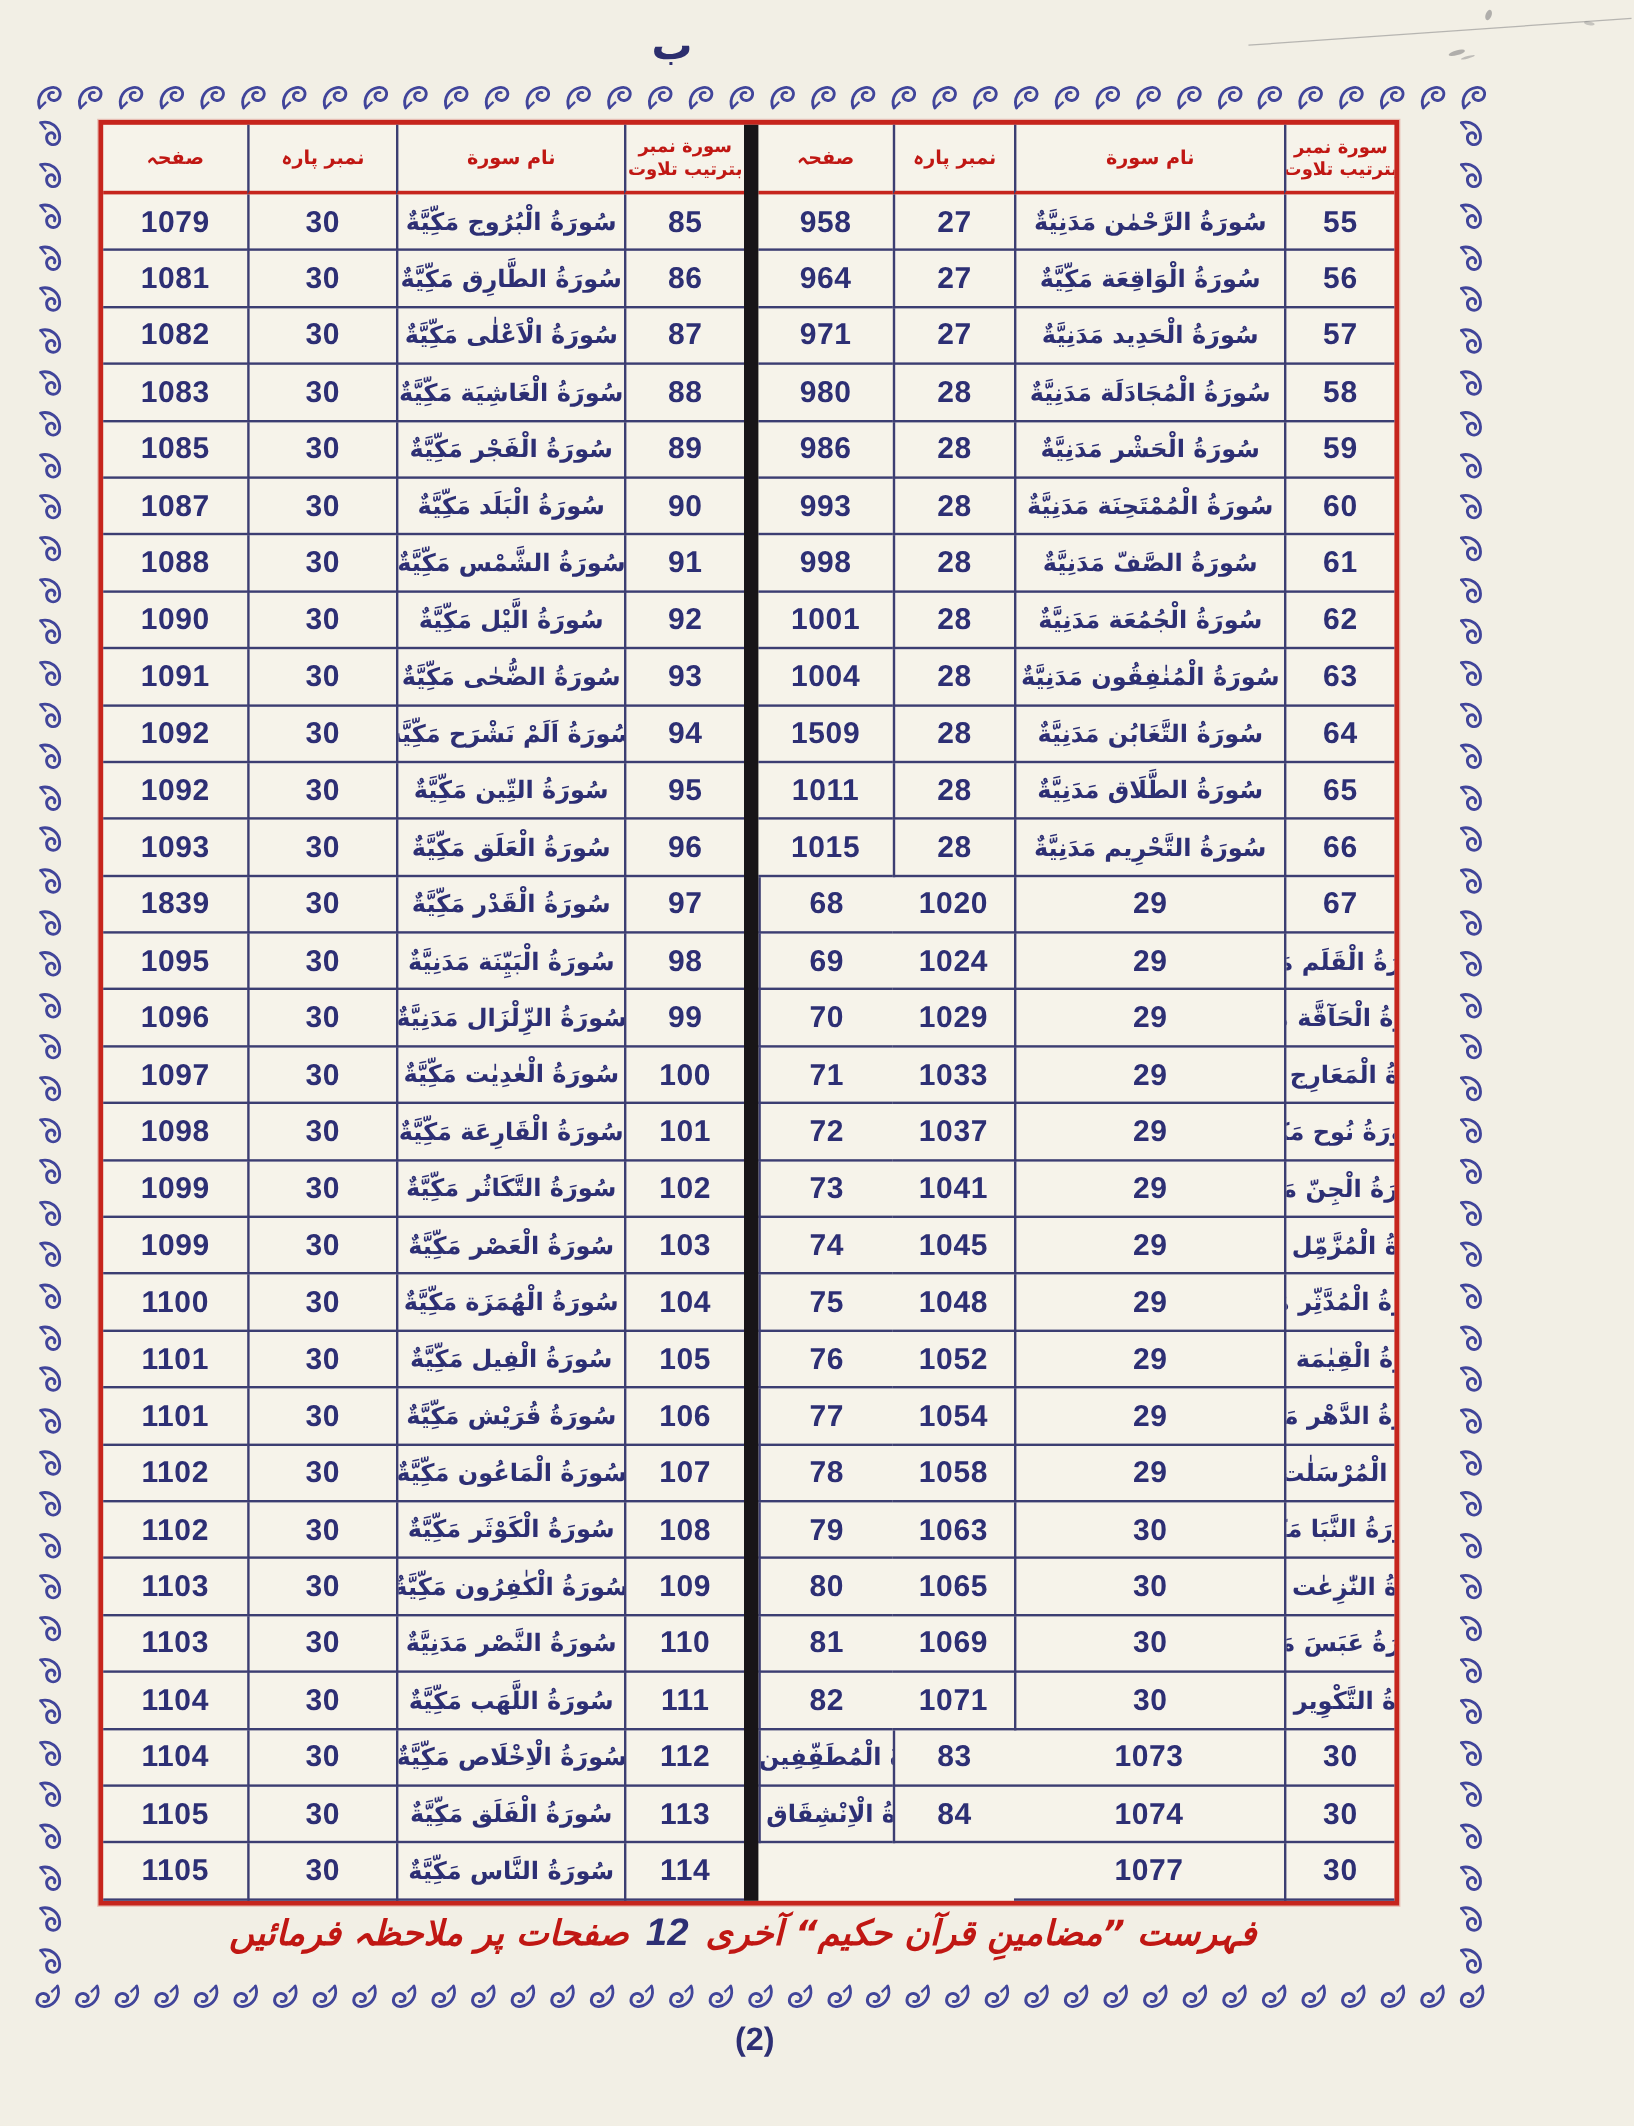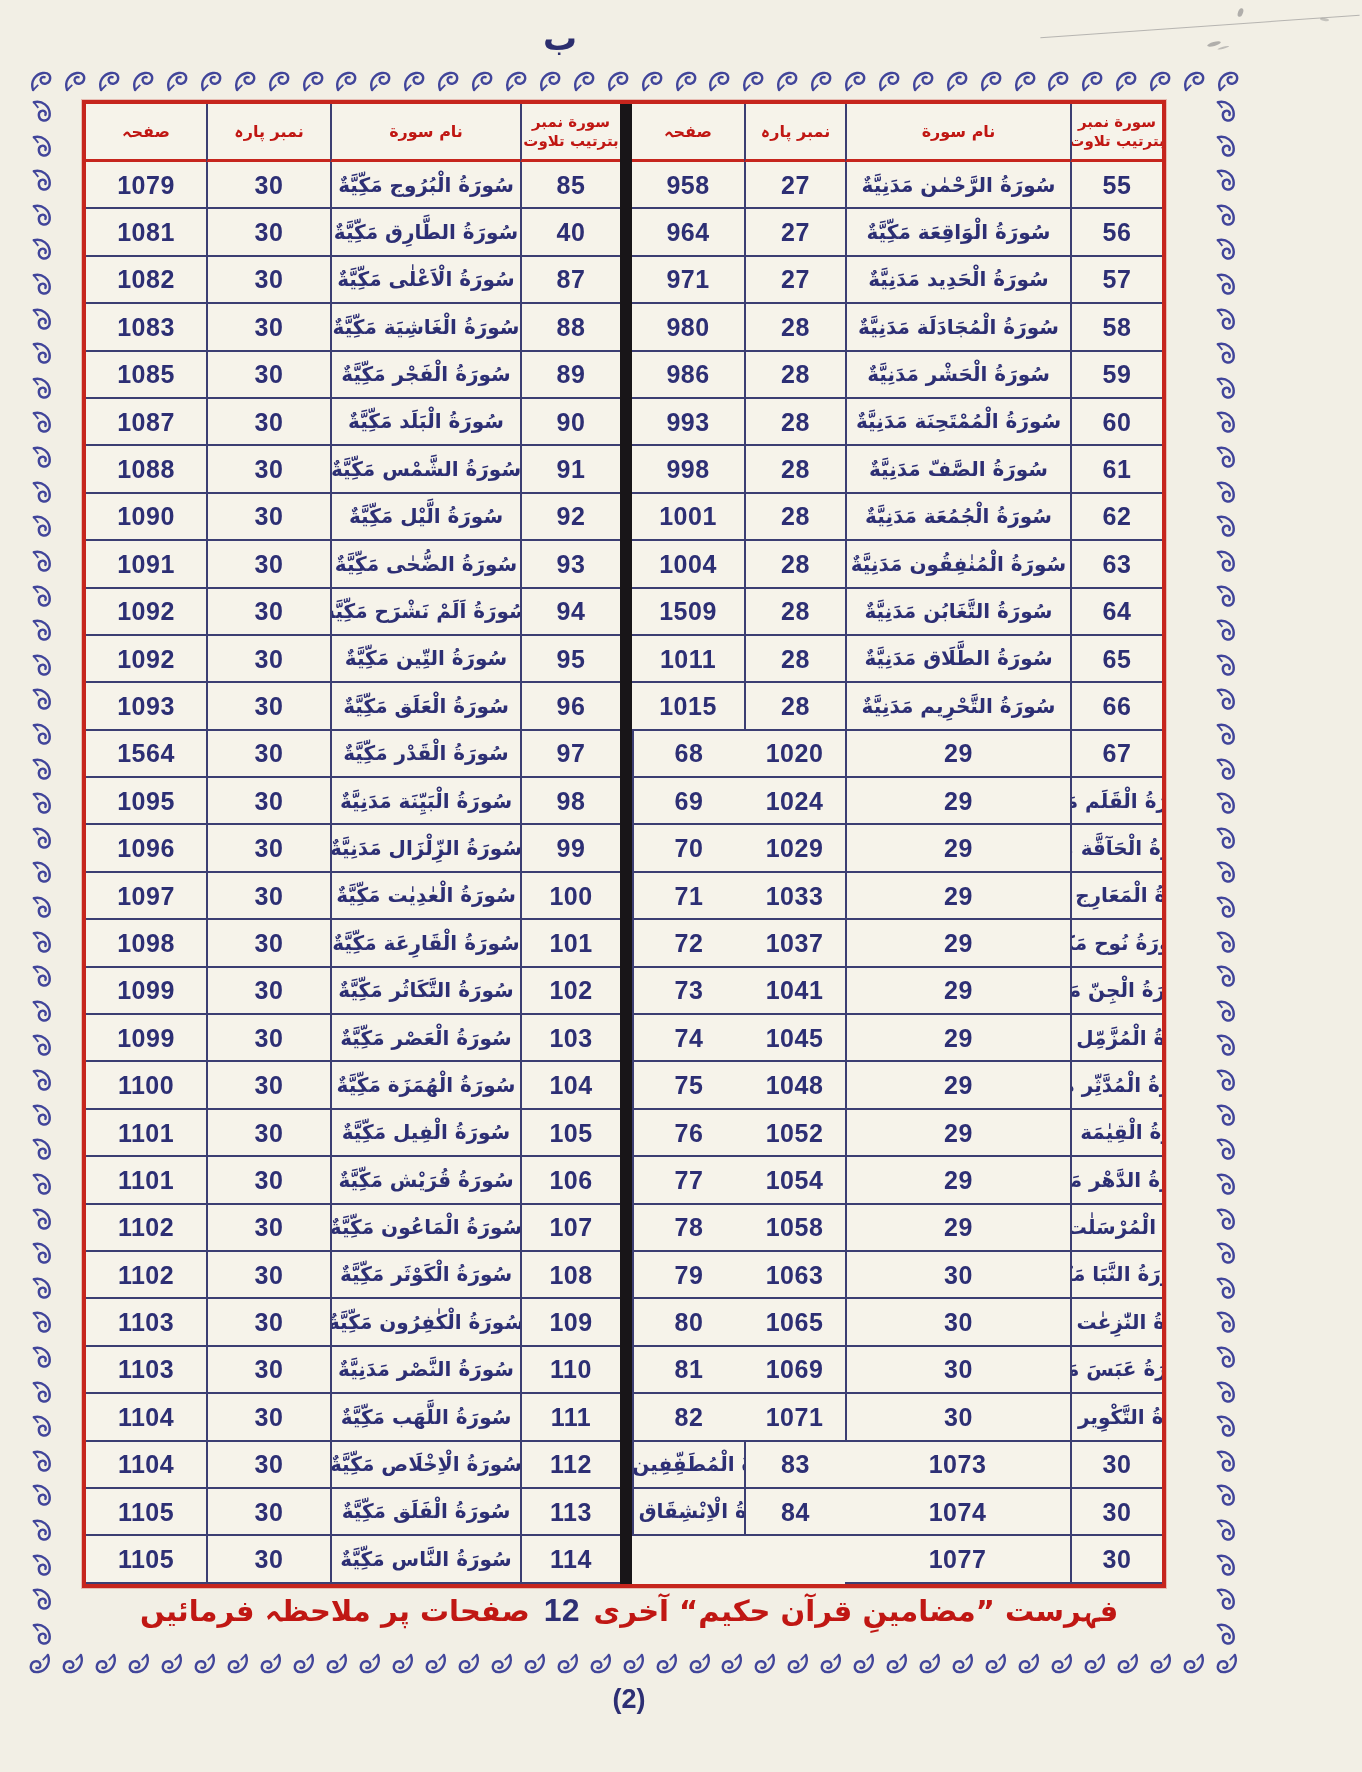--- a/index.html
+++ b/index.html
@@ -67,23 +67,23 @@
     flex-direction:column;
   }
   .h-num{font-size:15px;line-height:1.25;}
   .c-num,.c-para,.c-page{
     font-family:"Liberation Sans",sans-serif;font-weight:bold;font-size:25px;
     letter-spacing:.5px;
   }
   .c-name{font-size:20px;font-weight:bold;direction:rtl;}
   
   .footer{
-    position:absolute;left:82px;top:1592px;width:1094px;
+    position:absolute;left:72px;top:1592px;width:1094px;
     text-align:center;direction:rtl;
-    color:#c01713;font-size:29px;font-weight:bold;
+    color:#c01713;font-size:29px;font-weight:bold;font-style:italic;
   }
   .footer .hl{
     color:#2d2f74;font-family:"Liberation Sans",sans-serif;
     font-size:32px;padding:0 4px;
   }
   .pagenum{
     position:absolute;left:82px;top:1684px;width:1094px;text-align:center;
     color:#2d2f74;font-family:"Liberation Sans",sans-serif;
     font-size:27px;font-weight:bold;
   }
@@ -898,21 +898,21 @@
         <span>سورة نمبر</span>
         <span>بترتیب تلاوت</span>
       </div>
       <div class="hcell h-name">نام سورة</div>
       <div class="hcell h-para">نمبر پارہ</div>
       <div class="hcell h-page">صفحہ</div>
     <div class="cell c-num">85</div>
         <div class="cell c-name">سُورَةُ الْبُرُوج مَكِّيَّةٌ</div>
         <div class="cell c-para">30</div>
         <div class="cell c-page">1079</div>
-        <div class="cell c-num">40</div>
+        <div class="cell c-num">86</div>
         <div class="cell c-name">سُورَةُ الطَّارِق مَكِّيَّةٌ</div>
         <div class="cell c-para">30</div>
         <div class="cell c-page">1081</div>
         <div class="cell c-num">87</div>
         <div class="cell c-name">سُورَةُ الْاَعْلٰى مَكِّيَّةٌ</div>
         <div class="cell c-para">30</div>
         <div class="cell c-page">1082</div>
         <div class="cell c-num">88</div>
         <div class="cell c-name">سُورَةُ الْغَاشِيَة مَكِّيَّةٌ</div>
         <div class="cell c-para">30</div>
@@ -945,21 +945,21 @@
         <div class="cell c-name">سُورَةُ التِّين مَكِّيَّةٌ</div>
         <div class="cell c-para">30</div>
         <div class="cell c-page">1092</div>
         <div class="cell c-num">96</div>
         <div class="cell c-name">سُورَةُ الْعَلَق مَكِّيَّةٌ</div>
         <div class="cell c-para">30</div>
         <div class="cell c-page">1093</div>
         <div class="cell c-num">97</div>
         <div class="cell c-name">سُورَةُ الْقَدْر مَكِّيَّةٌ</div>
         <div class="cell c-para">30</div>
-        <div class="cell c-page">1564</div>
+        <div class="cell c-page">1839</div>
         <div class="cell c-num">98</div>
         <div class="cell c-name">سُورَةُ الْبَيِّنَة مَدَنِيَّةٌ</div>
         <div class="cell c-para">30</div>
         <div class="cell c-page">1095</div>
         <div class="cell c-num">99</div>
         <div class="cell c-name">سُورَةُ الزِّلْزَال مَدَنِيَّةٌ</div>
         <div class="cell c-para">30</div>
         <div class="cell c-page">1096</div>
         <div class="cell c-num">100</div>
         <div class="cell c-name">سُورَةُ الْعٰدِيٰت مَكِّيَّةٌ</div>

